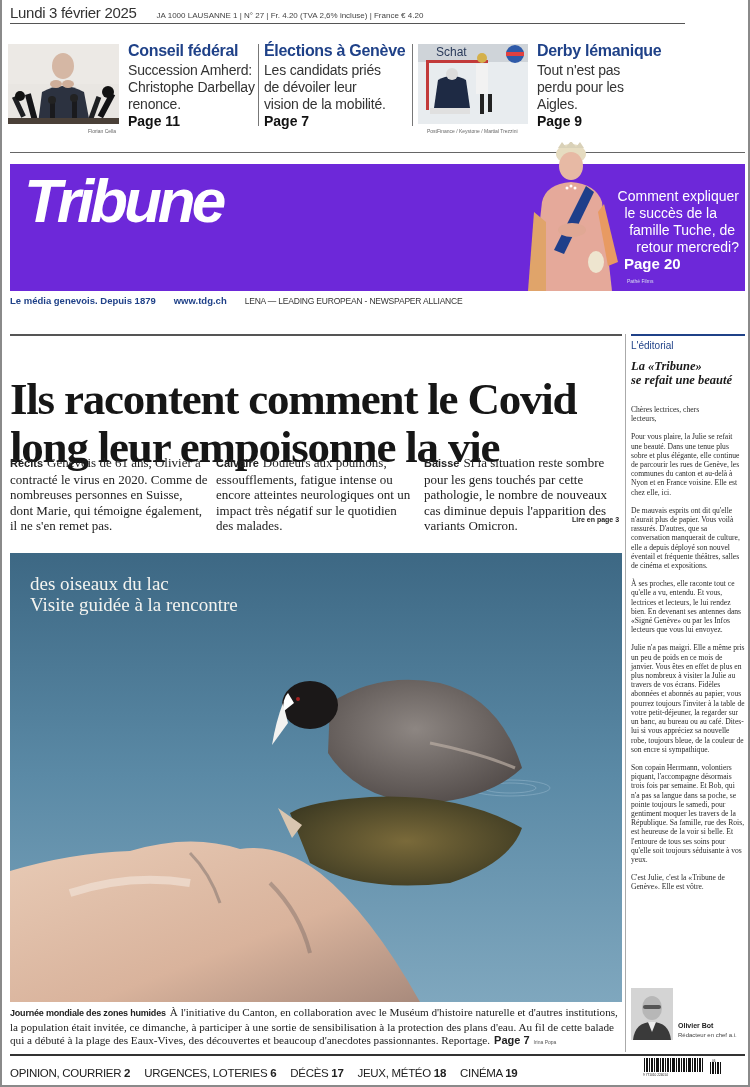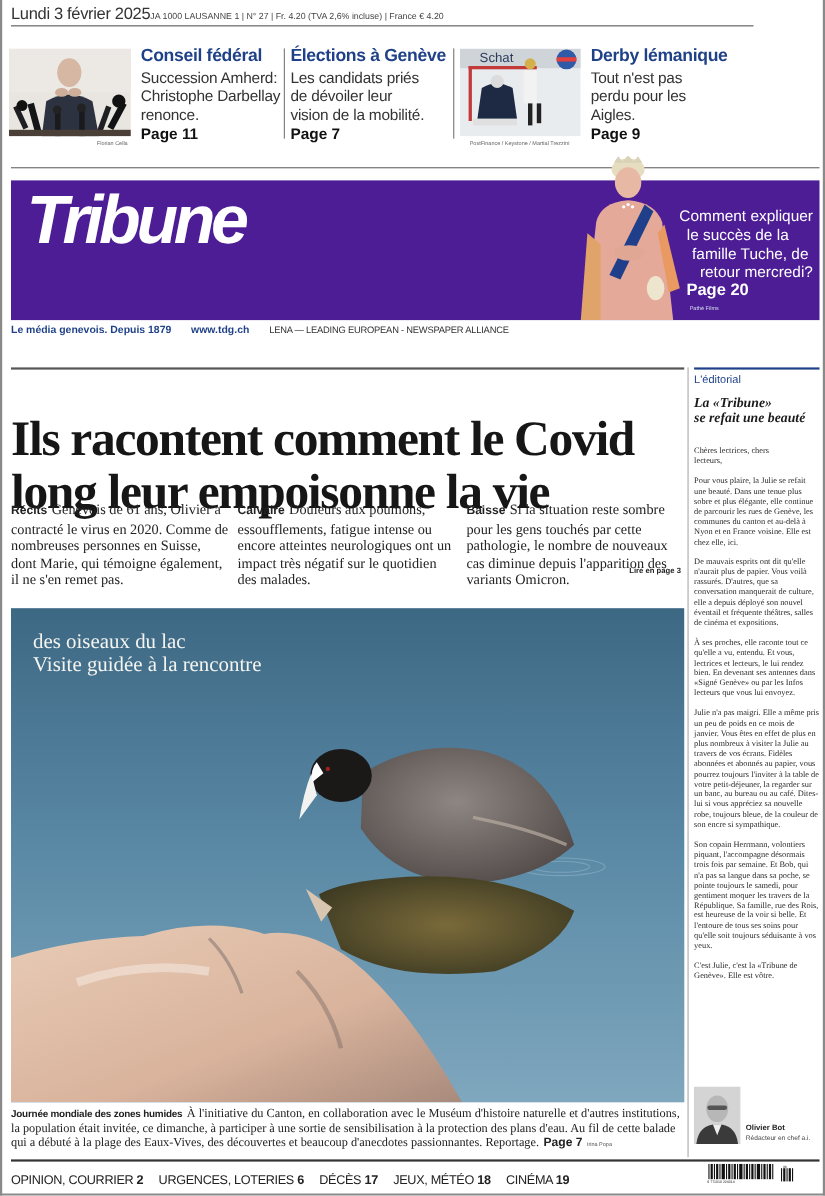--- a/index.html
+++ b/index.html
@@ -1,38 +1,38 @@
 <!DOCTYPE html>
 <html><head>
 <meta charset="utf-8">
 <style>
   * { box-sizing: border-box; margin: 0; padding: 0; }
   html, body { width: 750px; height: 1087px; background: #ffffff; overflow: hidden; }
   body { position: relative; font-family: "Liberation Sans", sans-serif; color: #1a1a1a; }
   .page-border { position: absolute; left: 0; top: 0; width: 750px; height: 1087px; border-left: 2px solid #8a8a8a; border-right: 2px solid #8a8a8a; border-bottom: 2px solid #8a8a8a; pointer-events: none; }
 
   
-  .dateline { position: absolute; left: 10px; top: 4px; width: 675px; height: 20px; border-bottom: 1px solid #555; display: flex; align-items: baseline; gap: 0; }
+  .dateline { position: absolute; left: 10px; top: 4px; width: 675px; height: 20px; border-bottom: 1px solid #555; display: flex; align-items: baseline; gap: 20px; }
   .dateline .date { font-size: 15px; color: #333; letter-spacing: -0.3px; }
   .dateline .meta { font-size: 8px; color: #444; }
 
   
   .teasers { position: absolute; left: 0; top: 36px; width: 669px; height: 104px; }
   .teaser-photo { position: absolute; overflow: hidden; }
   .credit { position: absolute; font-size: 5px; color: #666; white-space: nowrap; }
   .teaser { position: absolute; }
   .teaser .kicker { font-size: 16px; font-weight: bold; color: #1f4188; letter-spacing: -0.3px; white-space: nowrap; }
   .teaser .body { font-size: 14px; color: #333; line-height: 17px; letter-spacing: -0.2px; }
   .teaser .page { font-size: 14px; font-weight: bold; color: #111; line-height: 17px; }
   .vsep { position: absolute; width: 1px; background: #777; }
 
   .rule-top { position: absolute; left: 10px; top: 152px; width: 735px; height: 1px; background: #666; }
 
   
-  .masthead { position: absolute; left: 10px; top: 164px; width: 735px; height: 127px; background: #4c1d95; overflow: visible; }
+  .masthead { position: absolute; left: 10px; top: 164px; width: 735px; height: 127px; background: #6d28d9; overflow: visible; }
   .logo-line { position: absolute; left: 14px; font-family: "Liberation Sans", sans-serif; font-weight: bold; font-style: italic; color: #fff; letter-spacing: -4px; line-height: 1; }
   .logo-1 { top: 6px; font-size: 62px; }
   .logo-2 { top: 62px; font-size: 62px; }
   .masthead-figure { position: absolute; left: 514px; top: -22px; width: 98px; height: 149px; }
   .masthead-teaser { position: absolute; left: 598px; top: 24px; width: 135px; color: #fff; font-size: 14px; line-height: 17px; text-align: right; padding-right: 4px; }
   .masthead-teaser .q { display: block; }
   .masthead-page { position: absolute; left: 614px; top: 91px; color: #fff; font-weight: bold; font-size: 15px; }
   .masthead-credit { position: absolute; left: 617px; top: 114px; color: #d8dff0; font-size: 5px; }
 
   .tagline { position: absolute; left: 10px; top: 295px; width: 735px; height: 14px; display: flex; gap: 18px; align-items: baseline; }

